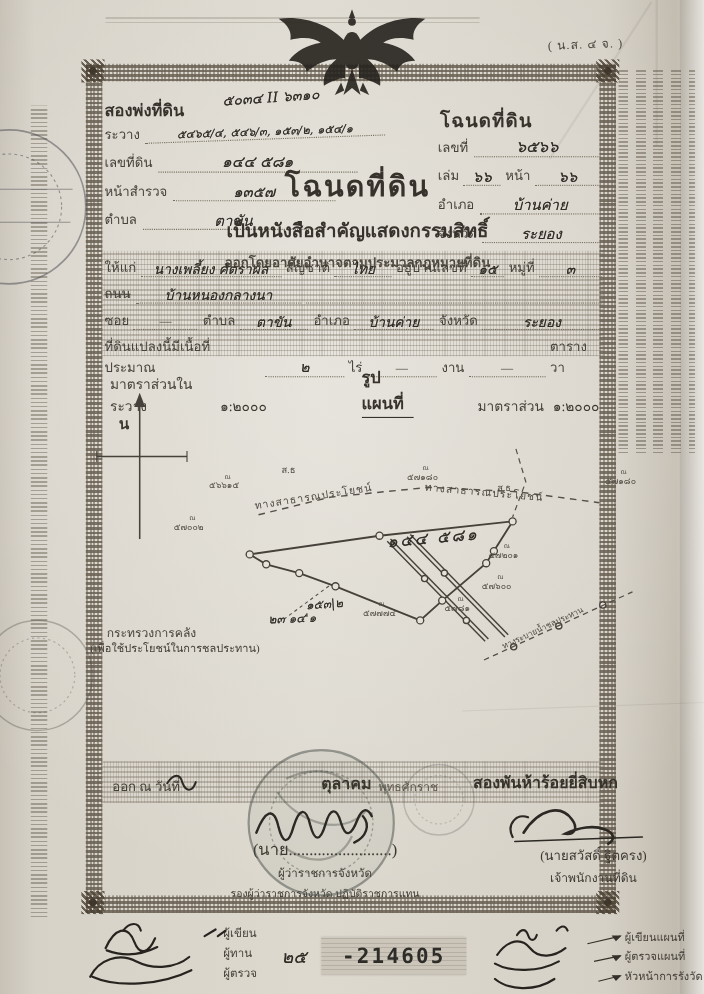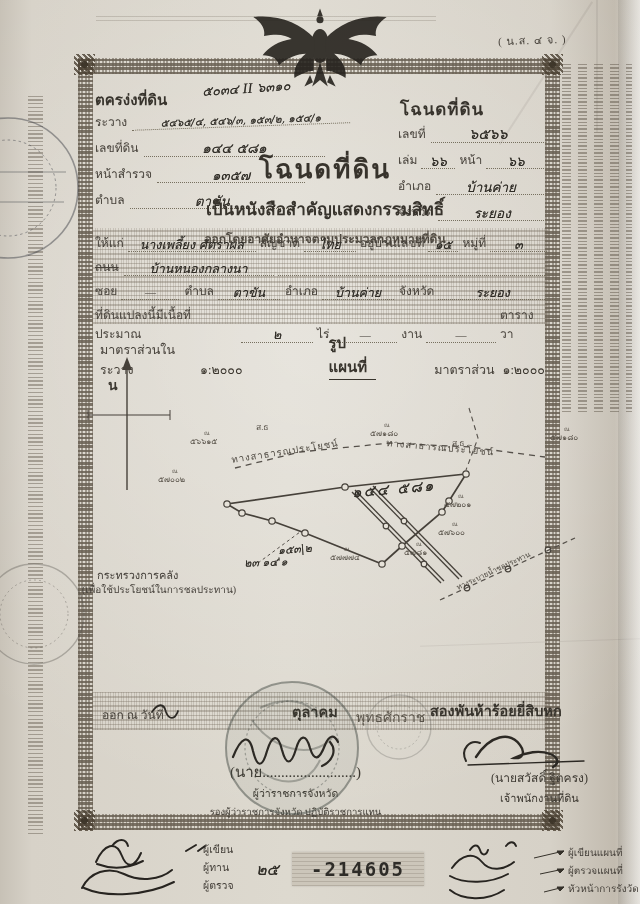--- a/index.html
+++ b/index.html
@@ -66,21 +66,21 @@
       <circle cx="110" cy="18" r="5"></circle>
       <ellipse cx="110" cy="55" rx="13" ry="24"></ellipse>
       <path d="M102,44 C82,22 50,10 16,14 C28,22 33,31 31,41 C49,37 62,39 70,45 C52,48 38,56 29,68 C42,68 50,73 52,82 C64,72 78,66 90,66 C78,76 72,88 74,100 C84,94 94,90 101,90 Z"></path>
       <path transform="translate(220,0) scale(-1,1)" d="M102,44 C82,22 50,10 16,14 C28,22 33,31 31,41 C49,37 62,39 70,45 C52,48 38,56 29,68 C42,68 50,73 52,82 C64,72 78,66 90,66 C78,76 72,88 74,100 C84,94 94,90 101,90 Z"></path>
       <path d="M110,78 l-11,34 l11,-9 l11,9 z"></path>
       <path d="M96,96 l-8,16 l12,-6 z"></path>
       <path d="M124,96 l8,16 l-12,-6 z"></path>
     </g>
   </svg>
 
-  <div class="abs bold" style="left:95px;top:88px;font-size:15px;">ตครง่งที่ดิน</div>
+  <div class="abs bold" style="left:95px;top:88px;font-size:15px;">สองพ่งที่ดิน</div>
   <div class="abs hw" style="left:202px;top:78px;font-size:13px;transform:rotate(-4deg);">๕๐๓๔ II ๖๓๑๐</div>
   <div class="abs row" style="left:95px;top:112px;width:255px;align-items:center;">
     <span class="lbl">ระวาง</span>
     <span class="fill hw" style="flex:1;margin-left:5px;font-size:10.5px;transform:rotate(-2deg);">๕๔๖๕/๔, ๕๔๖/๓, ๑๕๓/๒, ๑๕๔/๑</span>
   </div>
   <div class="abs row" style="left:95px;top:138px;width:230px;">
     <span class="lbl">เลขที่ดิน</span>
     <span class="fill hw" style="flex:1;margin-left:5px;font-size:14px;">๑๔๔ ๕๘๑</span>
   </div>
   <div class="abs row" style="left:95px;top:164px;width:210px;">
@@ -236,21 +236,21 @@
   <div class="abs hw" style="left:352px;top:477px;font-size:15px;transform:rotate(-5deg);letter-spacing:2px;">๑๔๔ ๕๘๑</div>
   <div class="abs hw" style="left:278px;top:540px;font-size:11px;transform:rotate(-4deg);">๑๕๓|๒</div>
   <div class="abs hw" style="left:244px;top:553px;font-size:11px;transform:rotate(-2deg);">๒๓ ๑๔'๑</div>
   <div class="abs" style="left:97px;top:566px;font-size:11px;color:#45403a;">กระทรวงการคลัง</div>
   <div class="abs" style="left:82px;top:582px;font-size:10px;color:#45403a;">(เพื่อใช้ประโยชน์ในการชลประทาน)</div>
 
   <div class="abs micro" style="left:92px;top:692px;width:456px;height:38px;"></div>
 
   <div class="abs lbl" style="left:102px;top:705px;font-size:12px;">ออก ณ วันที่</div>
   <div class="abs bold" style="left:292px;top:700px;font-size:14.5px;">ตุลาคม</div>
-  <div class="abs" style="left:356px;top:706px;font-size:14px;color:#5b554b;text-align:right;">พุทธศักราช</div>
+  <div class="abs" style="left:344px;top:706px;font-size:11px;color:#5b554b;text-align:right;">พุทธศักราช</div>
   <div class="abs bold" style="left:430px;top:699px;font-size:14.5px;">สองพันห้าร้อยยี่สิบหก</div>
 
   <div class="abs" style="left:198px;top:760px;width:195px;text-align:center;">
     <div style="font-size:15px;">(นาย.........................)</div>
     <div style="font-size:10.5px;margin-top:1px;">ผู้ว่าราชการจังหวัด</div>
     <div style="font-size:9.5px;margin-top:2px;">รองผู้ว่าราชการจังหวัด ปฏิบัติราชการแทน</div>
   </div>
   <div class="abs" style="left:452px;top:768px;width:175px;text-align:center;">
     <div style="font-size:12px;">(นายสวัสดิ์ ฐิตครง)</div>
     <div style="font-size:11px;margin-top:2px;">เจ้าพนักงานที่ดิน</div>

